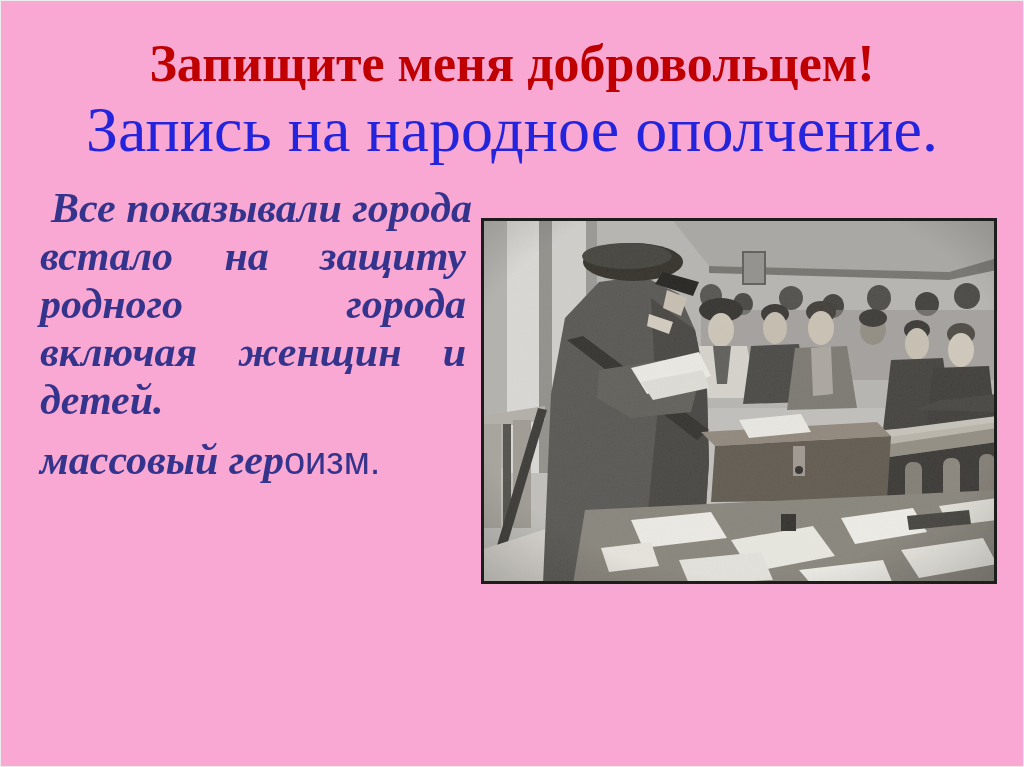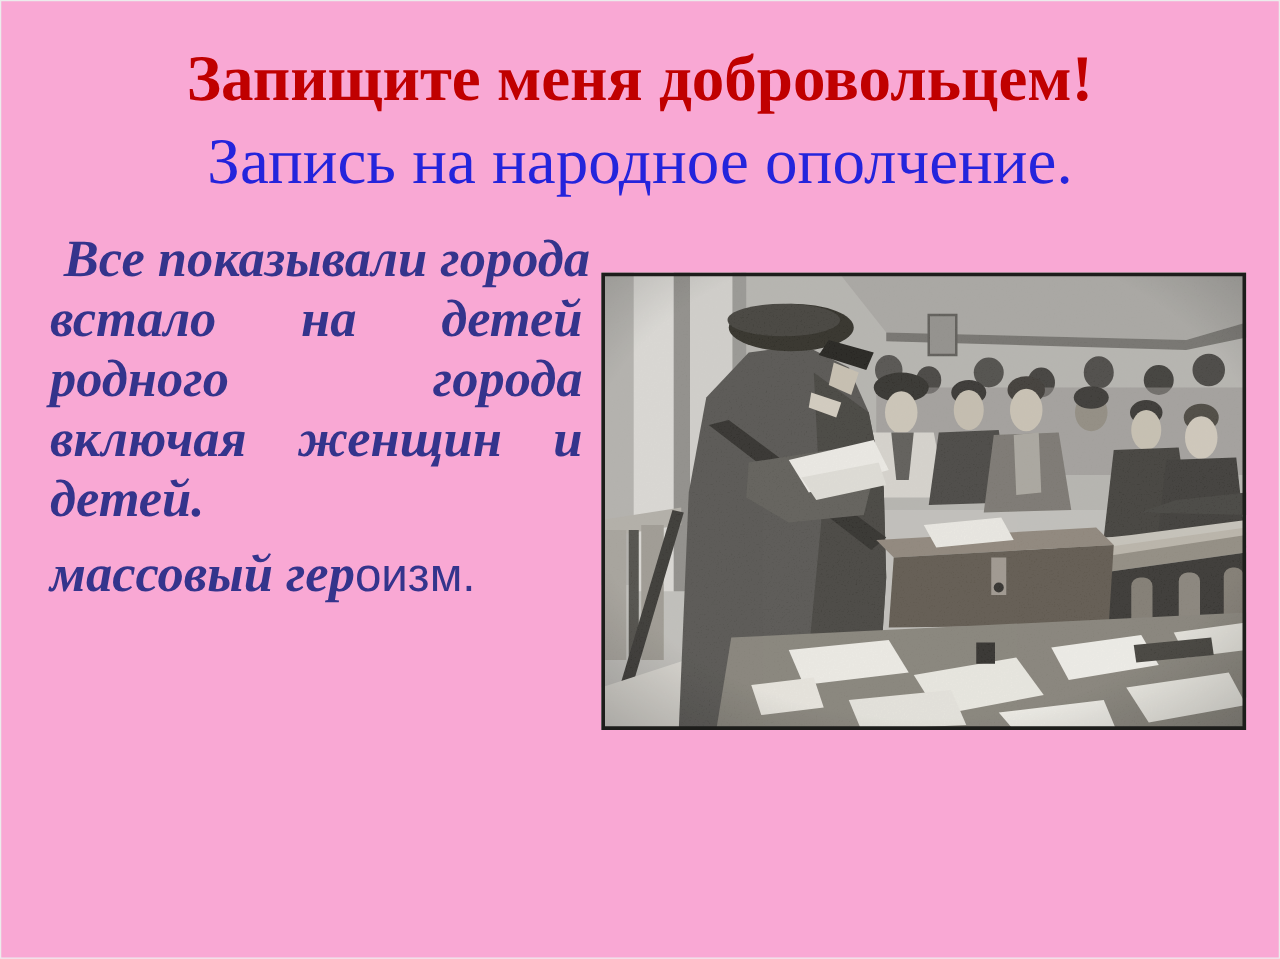--- a/index.html
+++ b/index.html
@@ -19,21 +19,21 @@
   .title-line1 {
     margin: 0;
     font-size: 52px;
     line-height: 64px;
     font-weight: bold;
     color: var(--title-red, #C00000);
     letter-spacing: 0px;
   }
   .title-line2 {
     margin: 4px 0 0 0;
-    font-size: 52px;
+    font-size: 64px;
     line-height: 60px;
     font-weight: normal;
     color: var(--subtitle-blue, #2424DC);
   }
   .text-col {
     position: absolute;
     left: 40px; top: 184px;
     width: 426px;
     color: var(--body-navy, #34348C);
     font-weight: bold;
@@ -74,21 +74,21 @@
 <div class="slide">
 
   <header class="title-block">
     <h1 class="title-line1">Запищите меня добровольцем!</h1>
     <h2 class="title-line2">Запись на народное ополчение.</h2>
   </header>
 
   <section class="text-col">
     <div class="para">
       <div class="bline indent-sm">Все показывали города</div>
-      <div class="bline">встало на детей</div>
+      <div class="bline">встало на защиту</div>
       <div class="bline">родного города</div>
       <div class="bline">включая женщин и</div>
       <div class="bline lastline">детей.</div>
     </div>
     <div class="para para2">
       <div class="bline lastline"><span>массовый гер</span><span class="sans-frag">оизм.</span></div>
     </div>
   </section>
 
   <figure class="photo-frame" role="img" style="margin:0" aria-label="Черно-белое фото: командир Красной Армии с бумагами записывает добровольцев; мужчины стоят за деревянной оградой у стола, заваленного заявлениями">

